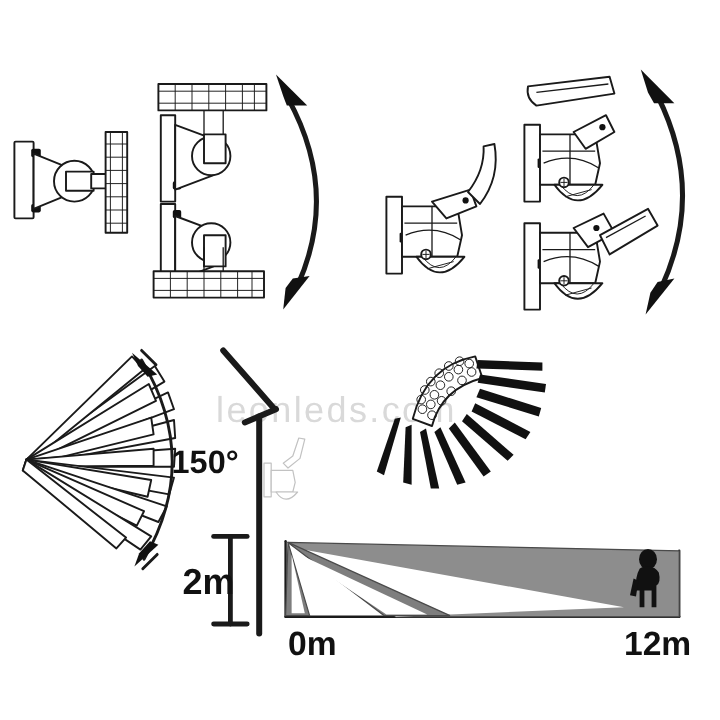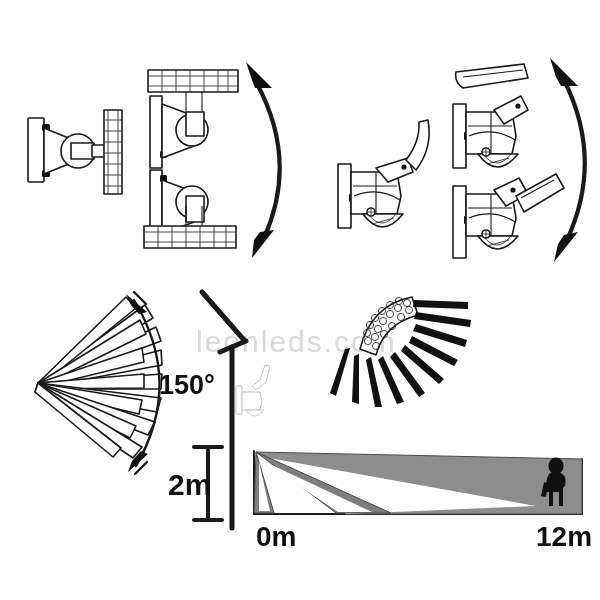--- a/index.html
+++ b/index.html
@@ -10,21 +10,21 @@
   }
   body {
     width: 600px;
     height: 600px;
     font-family: "Liberation Sans", sans-serif;
     position: relative;
     overflow: hidden;
   }
   #diagram-root {
     position: absolute;
-    left: 16px;
+    left: 0;
     top: 0;
     width: 512px;
     height: 600px;
     text-decoration: underline;
   }
   svg.stage {
     display: block;
     width: 600px;
     height: 600px;
   }

